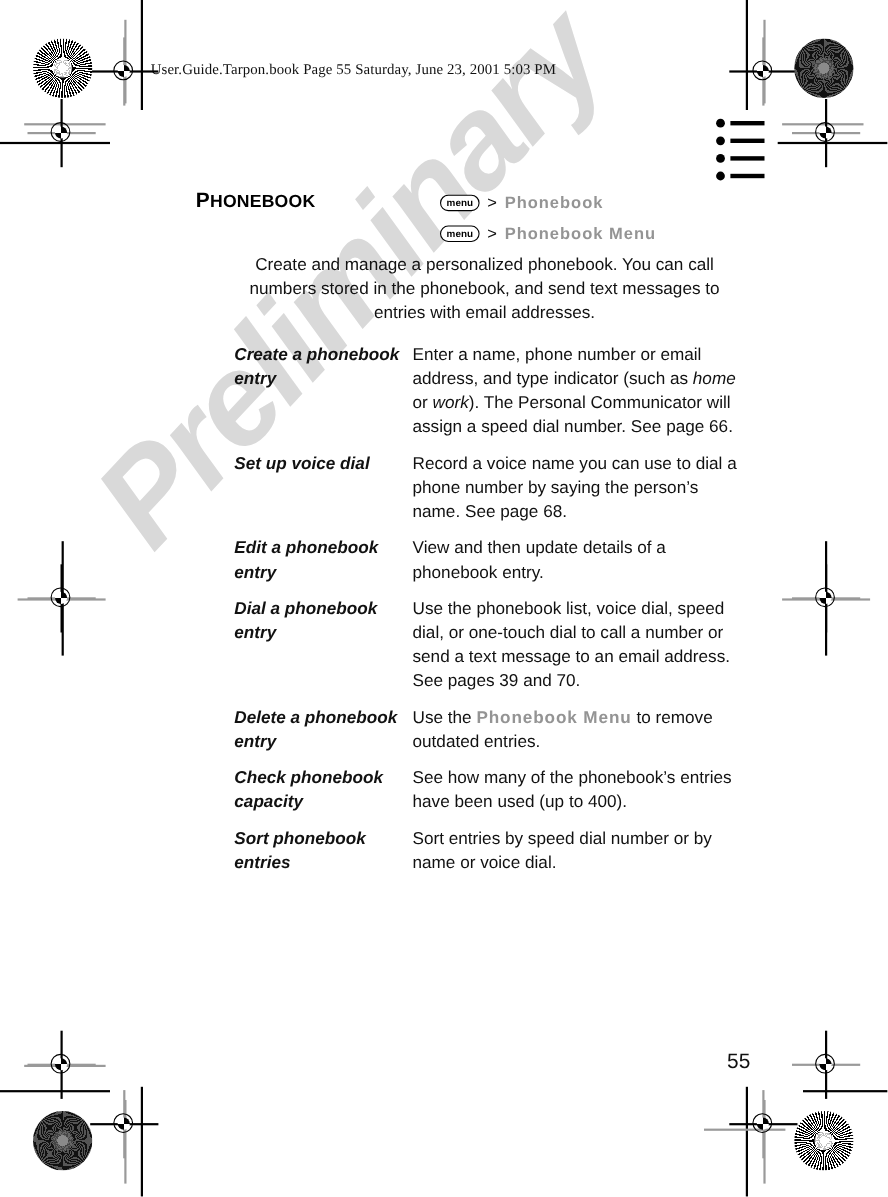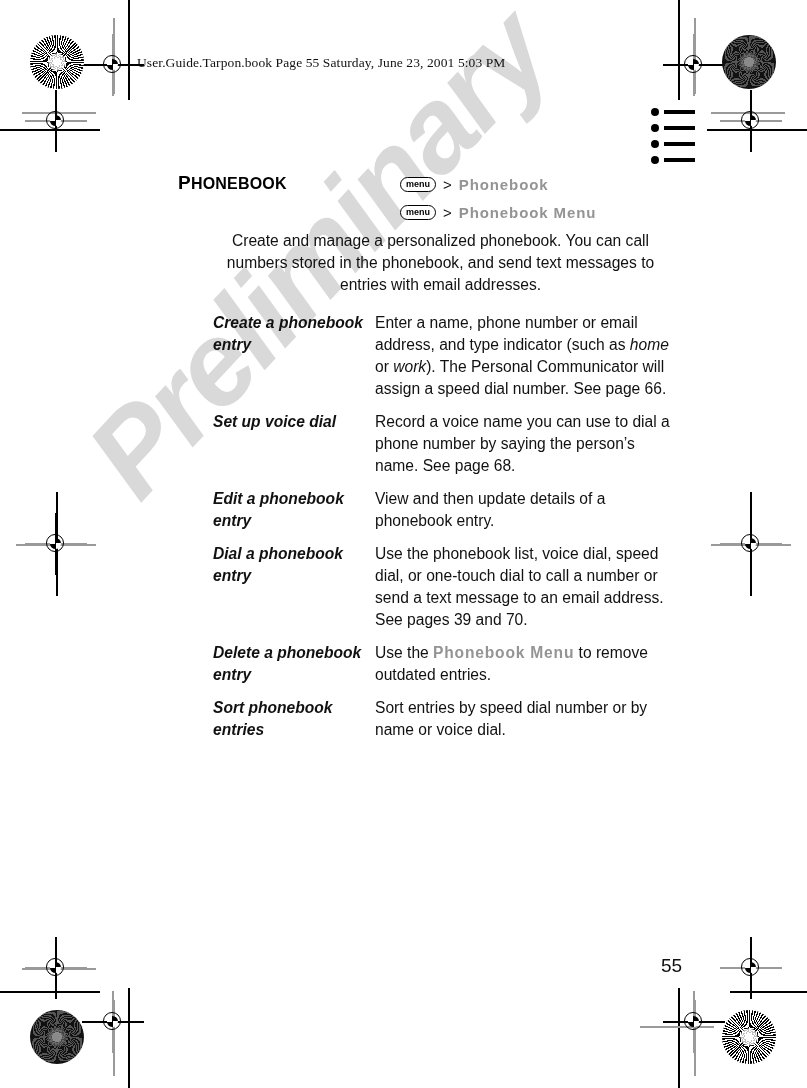--- a/index.html
+++ b/index.html
@@ -219,20 +219,24 @@
           </tr>
           <tr>
             <td class="term">Dial a phonebook entry</td>
             <td class="desc"><span>Use the phonebook list, voice dial, speed dial, or one-touch dial to call a number or send a text message to an email address. See pages 39 and 70.</span></td>
           </tr>
           <tr>
             <td class="term">Delete a phonebook entry</td>
             <td class="desc"><span>Use the </span><span class="mono-grey">Phonebook Menu</span><span> to remove outdated entries.</span></td>
           </tr>
           <tr>
+            <td class="term">Check phonebook capacity</td>
+            <td class="desc"><span>See how many of the phonebook’s entries have been used (up to 400).</span></td>
+          </tr>
+          <tr>
             <td class="term">Sort phonebook entries</td>
             <td class="desc"><span>Sort entries by speed dial number or by name or voice dial.</span></td>
           </tr>
         </tbody>
     </table>
 
     <div class="pagenum">55</div>
   </div>
 
   <div class="marks">

